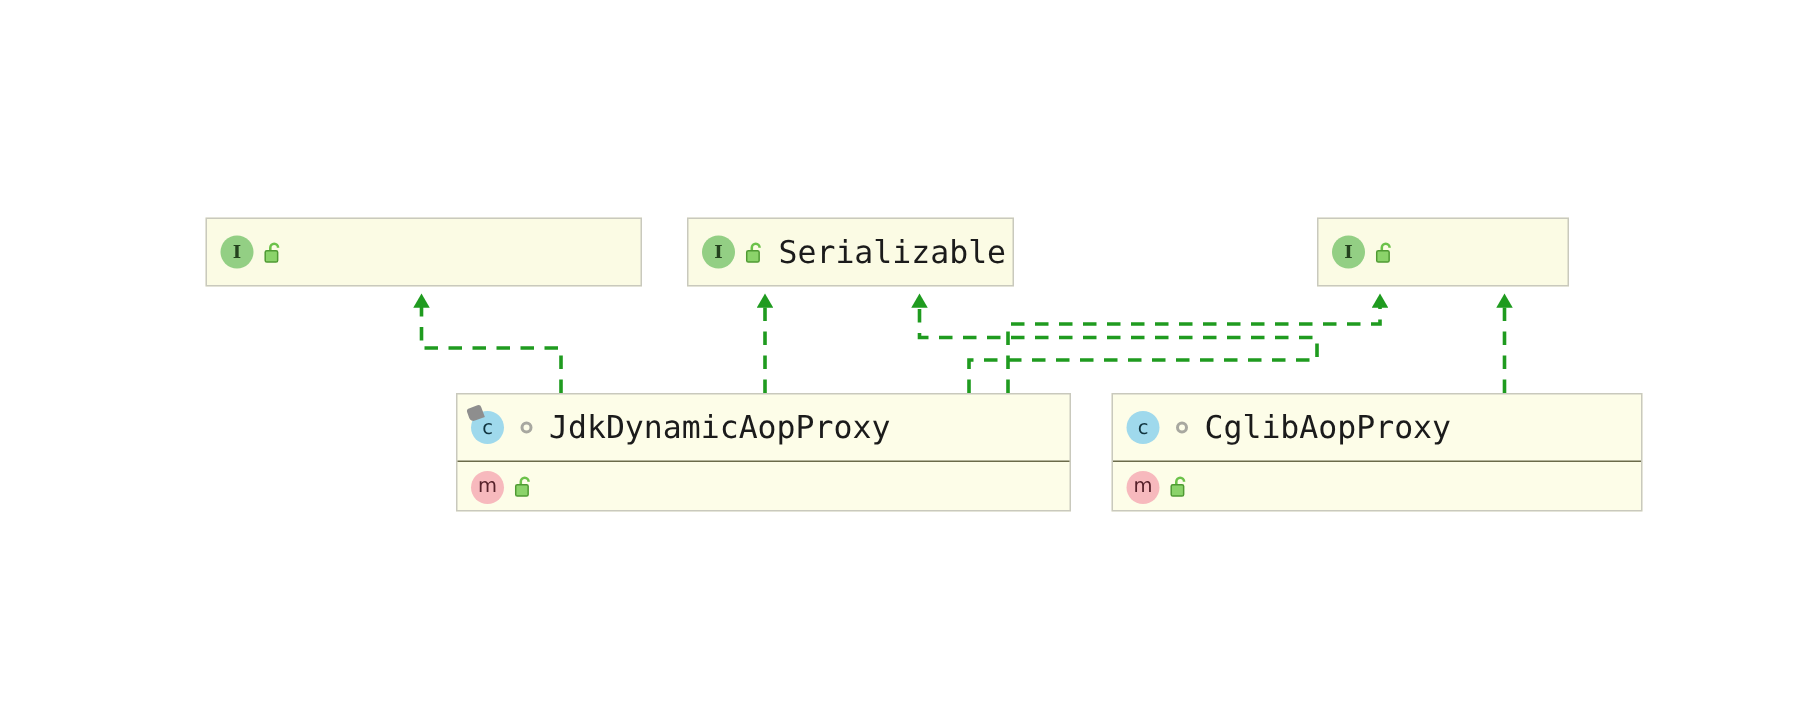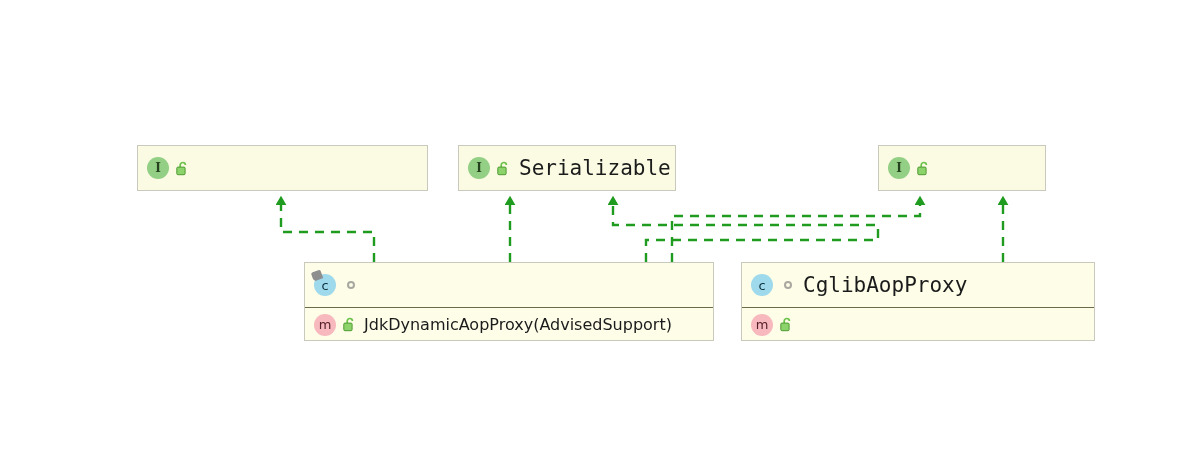--- a/index.html
+++ b/index.html
@@ -222,32 +222,32 @@
       </span>
     </div>
   </div>
 
   <div class="node cls" style="left:304px; top:262px; width:410px; height:79px;">
     <div class="row title-cls">
       <span class="icon ico-class has-overlay">
         <span class="ico-circle">c</span>
       </span>
       <span class="ring"></span>
+      <span class="lbl-cls">JdkDynamicAopProxy</span>
     </div>
     <div class="row member">
       <span class="icon ico-method">
         <span class="ico-circle">m</span>
       </span>
       <span class="icon">
         <svg class="lock" viewBox="0 0 13 15" xmlns="http://www.w3.org/2000/svg">
           <path d="M4.2,6.2 L4.2,4.1 A2.6,2.6 0 0 1 9.4,4.1" fill="none" stroke="#6cc24a" stroke-width="1.7"></path>
           <rect x="0.8" y="6.1" width="8.3" height="7.6" rx="1.1" fill="#8bd36a" stroke="#4f9a33" stroke-width="1"></rect>
         </svg>
       </span>
-      <span class="lbl-member">JdkDynamicAopProxy(AdvisedSupport)</span>
     </div>
   </div>
 
   <div class="node cls" style="left:741px; top:262px; width:354px; height:79px;">
     <div class="row title-cls">
       <span class="icon ico-class">
         <span class="ico-circle">c</span>
       </span>
       <span class="ring"></span>
       <span class="lbl-cls">CglibAopProxy</span>

